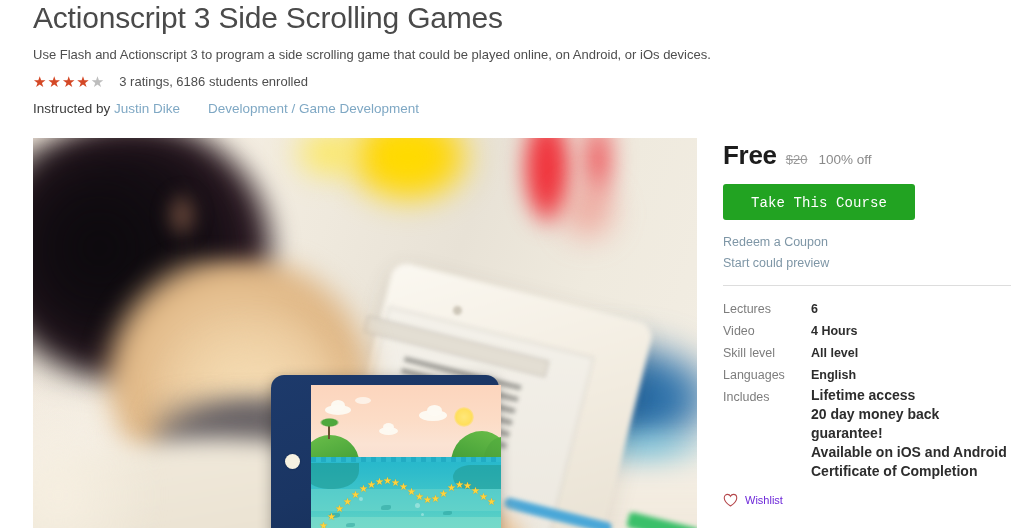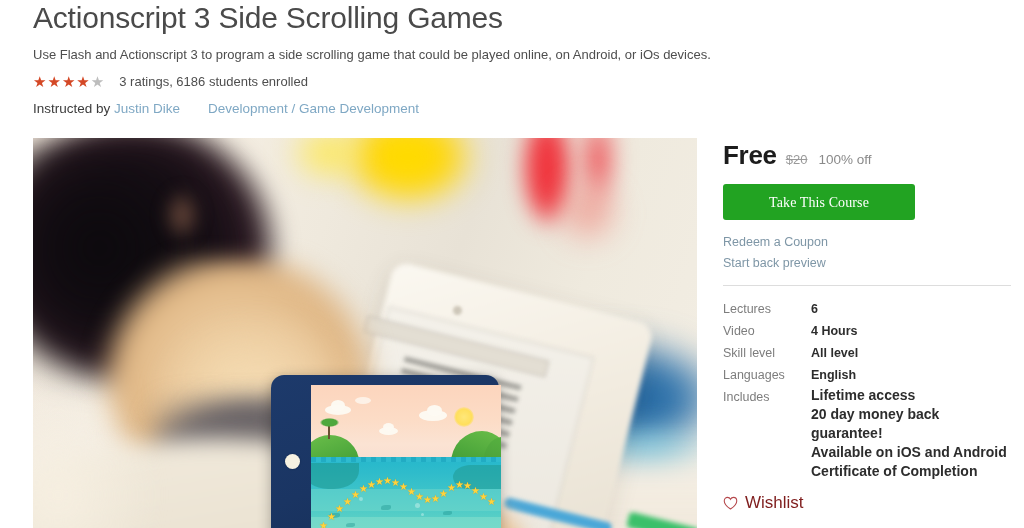--- a/index.html
+++ b/index.html
@@ -436,21 +436,21 @@
     height: 36px;
     line-height: 36px;
     background: #22a322;
     color: #ffffff;
     font-size: 14px;
     text-align: center;
     border: none;
     border-radius: 3px;
     cursor: pointer;
     letter-spacing: 0.1px;
-    font-family: Liberation Serif, serif;
+    font-family: Liberation Mono, monospace;
   }
   .side-links { margin-top: 12px; }
   .side-link {
     display: block;
     font-size: 12.5px;
     color: #7e96a6;
     text-decoration: none;
     line-height: 21px;
     cursor: pointer;
   }
@@ -499,22 +499,22 @@
     cursor: pointer;
     width: 100px;
   }
   .heart-icon {
     width: 15px;
     height: 14px;
     margin-right: 7px;
     flex-shrink: 0;
   }
   .wishlist-label {
-    font-size: 17px;
-    color: #7f1d1d;
+    font-size: 11px;
+    color: #6d28d9;
   }
 </style>
 </head>
 <body>
 
 <div class="page">
 
   <div class="header">
 
     <h1 class="course-title">Actionscript 3 Side Scrolling Games</h1>
@@ -649,21 +649,21 @@
       <span class="price-off">100% off</span>
     </div>
 
     <button class="cta-button">Take This Course</button>
 
     <div class="side-links">
       <a class="side-link">
         <span>Redeem a Coupon</span>
       </a>
       <a class="side-link">
-        <span>Start back preview</span>
+        <span>Start could preview</span>
       </a>
     </div>
 
     <div class="divider"></div>
 
     <div class="details">
       <div class="detail-row">
         <span class="detail-key">Lectures</span>
         <span class="detail-val">6</span>
       </div>

